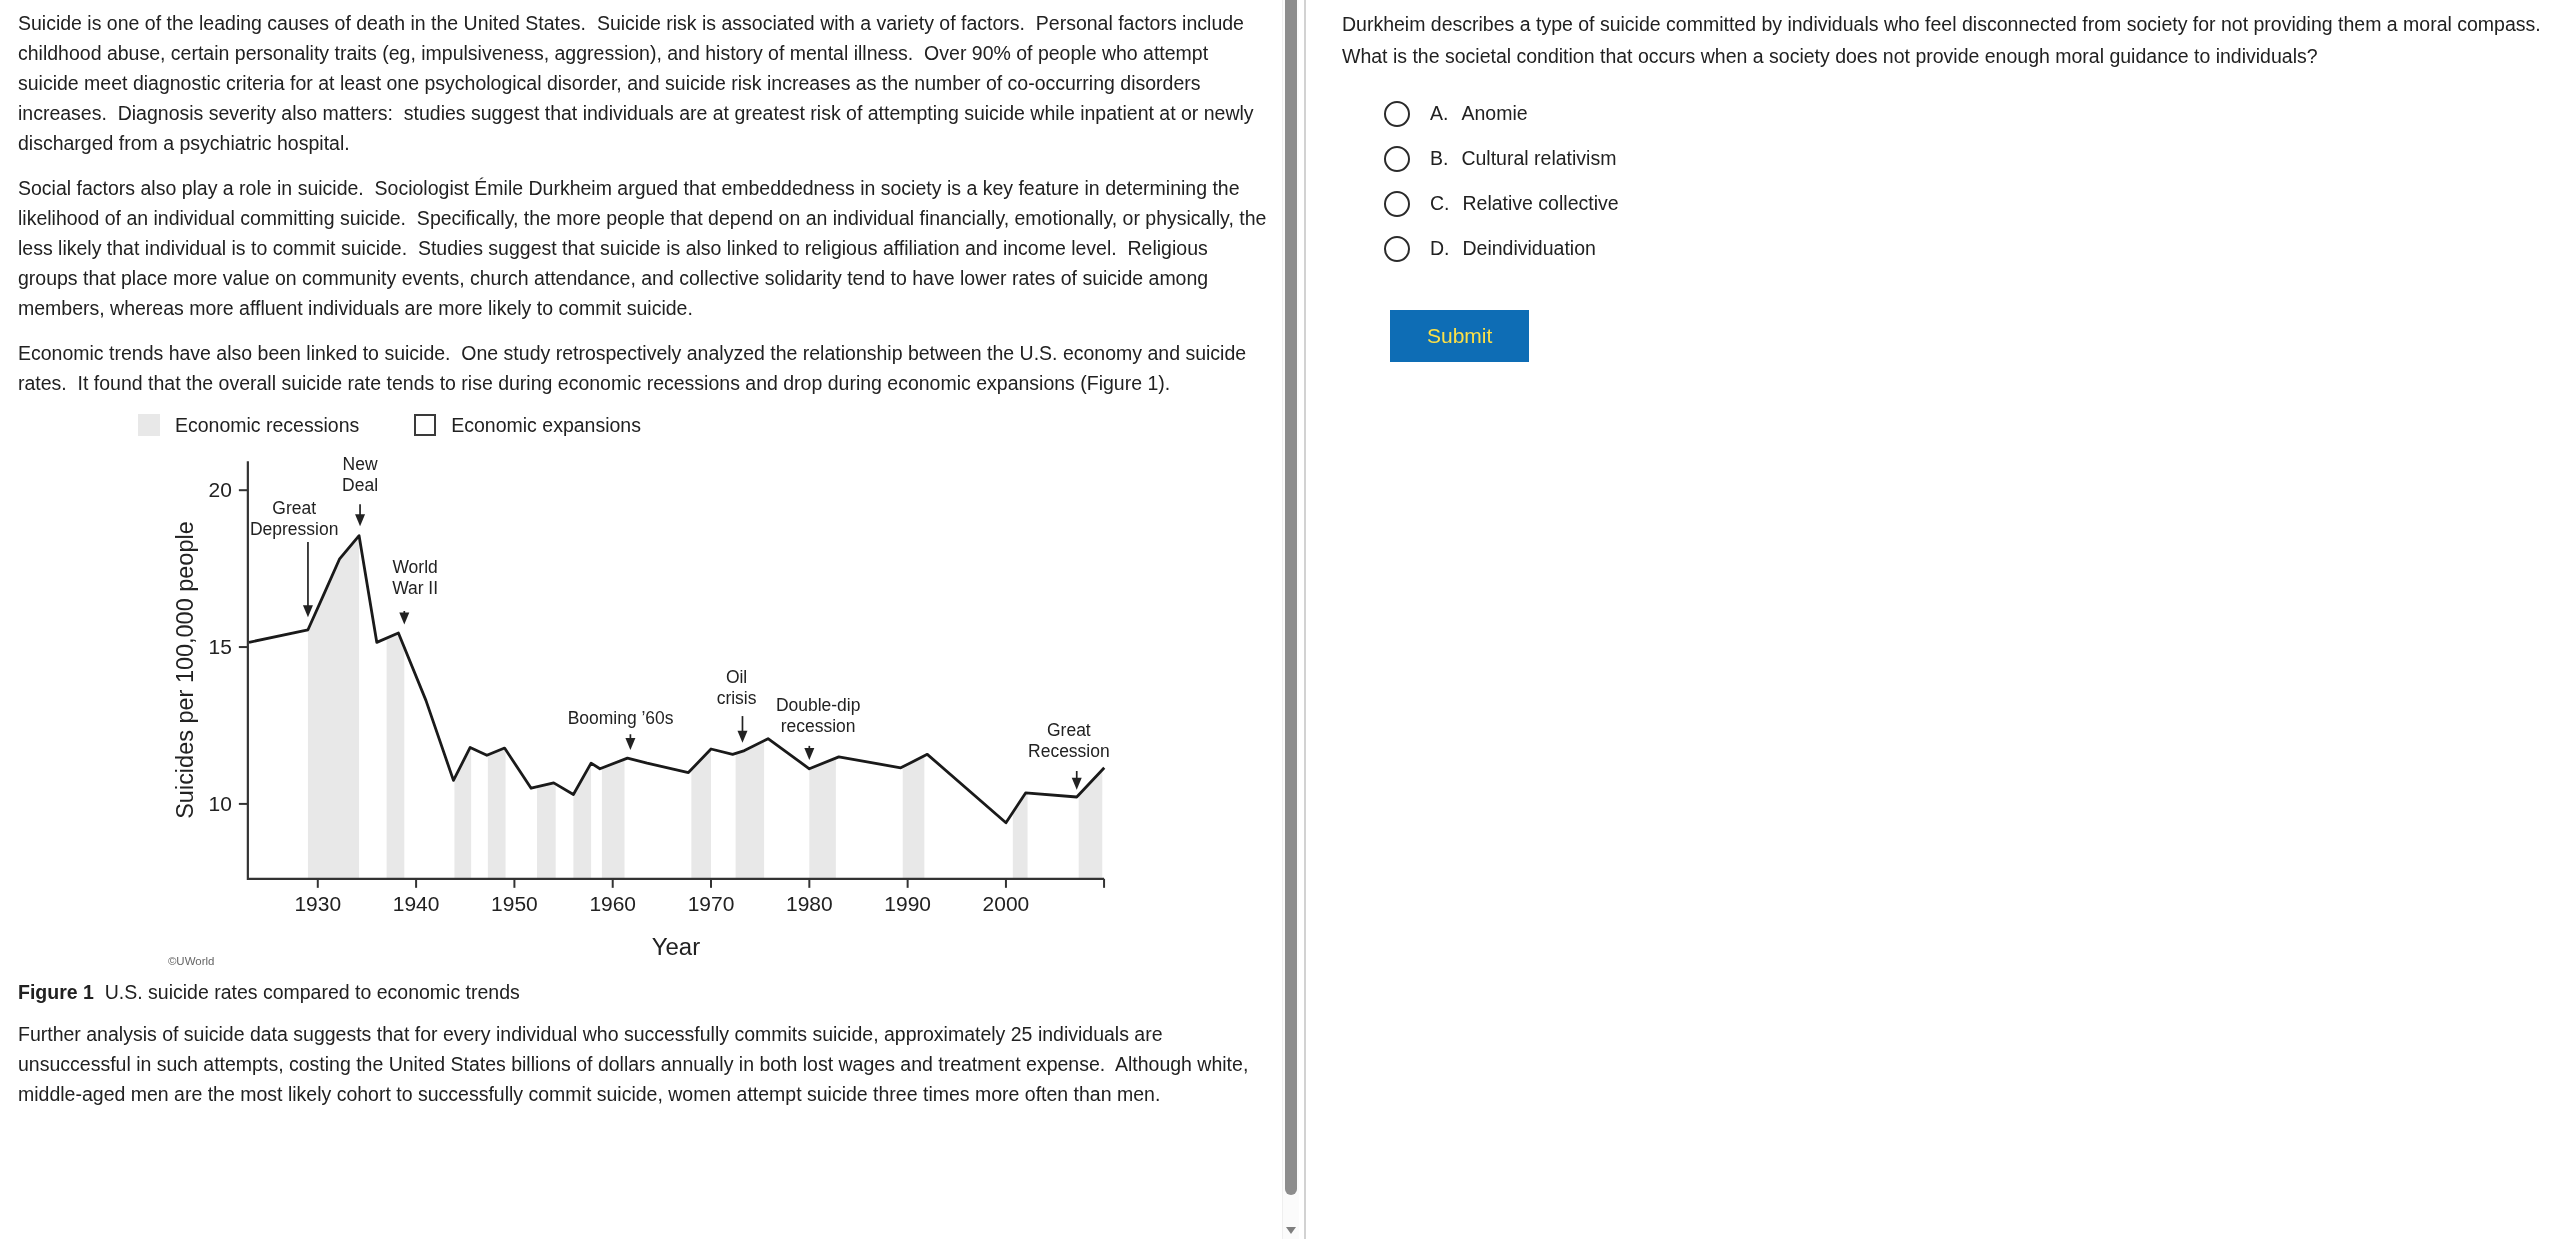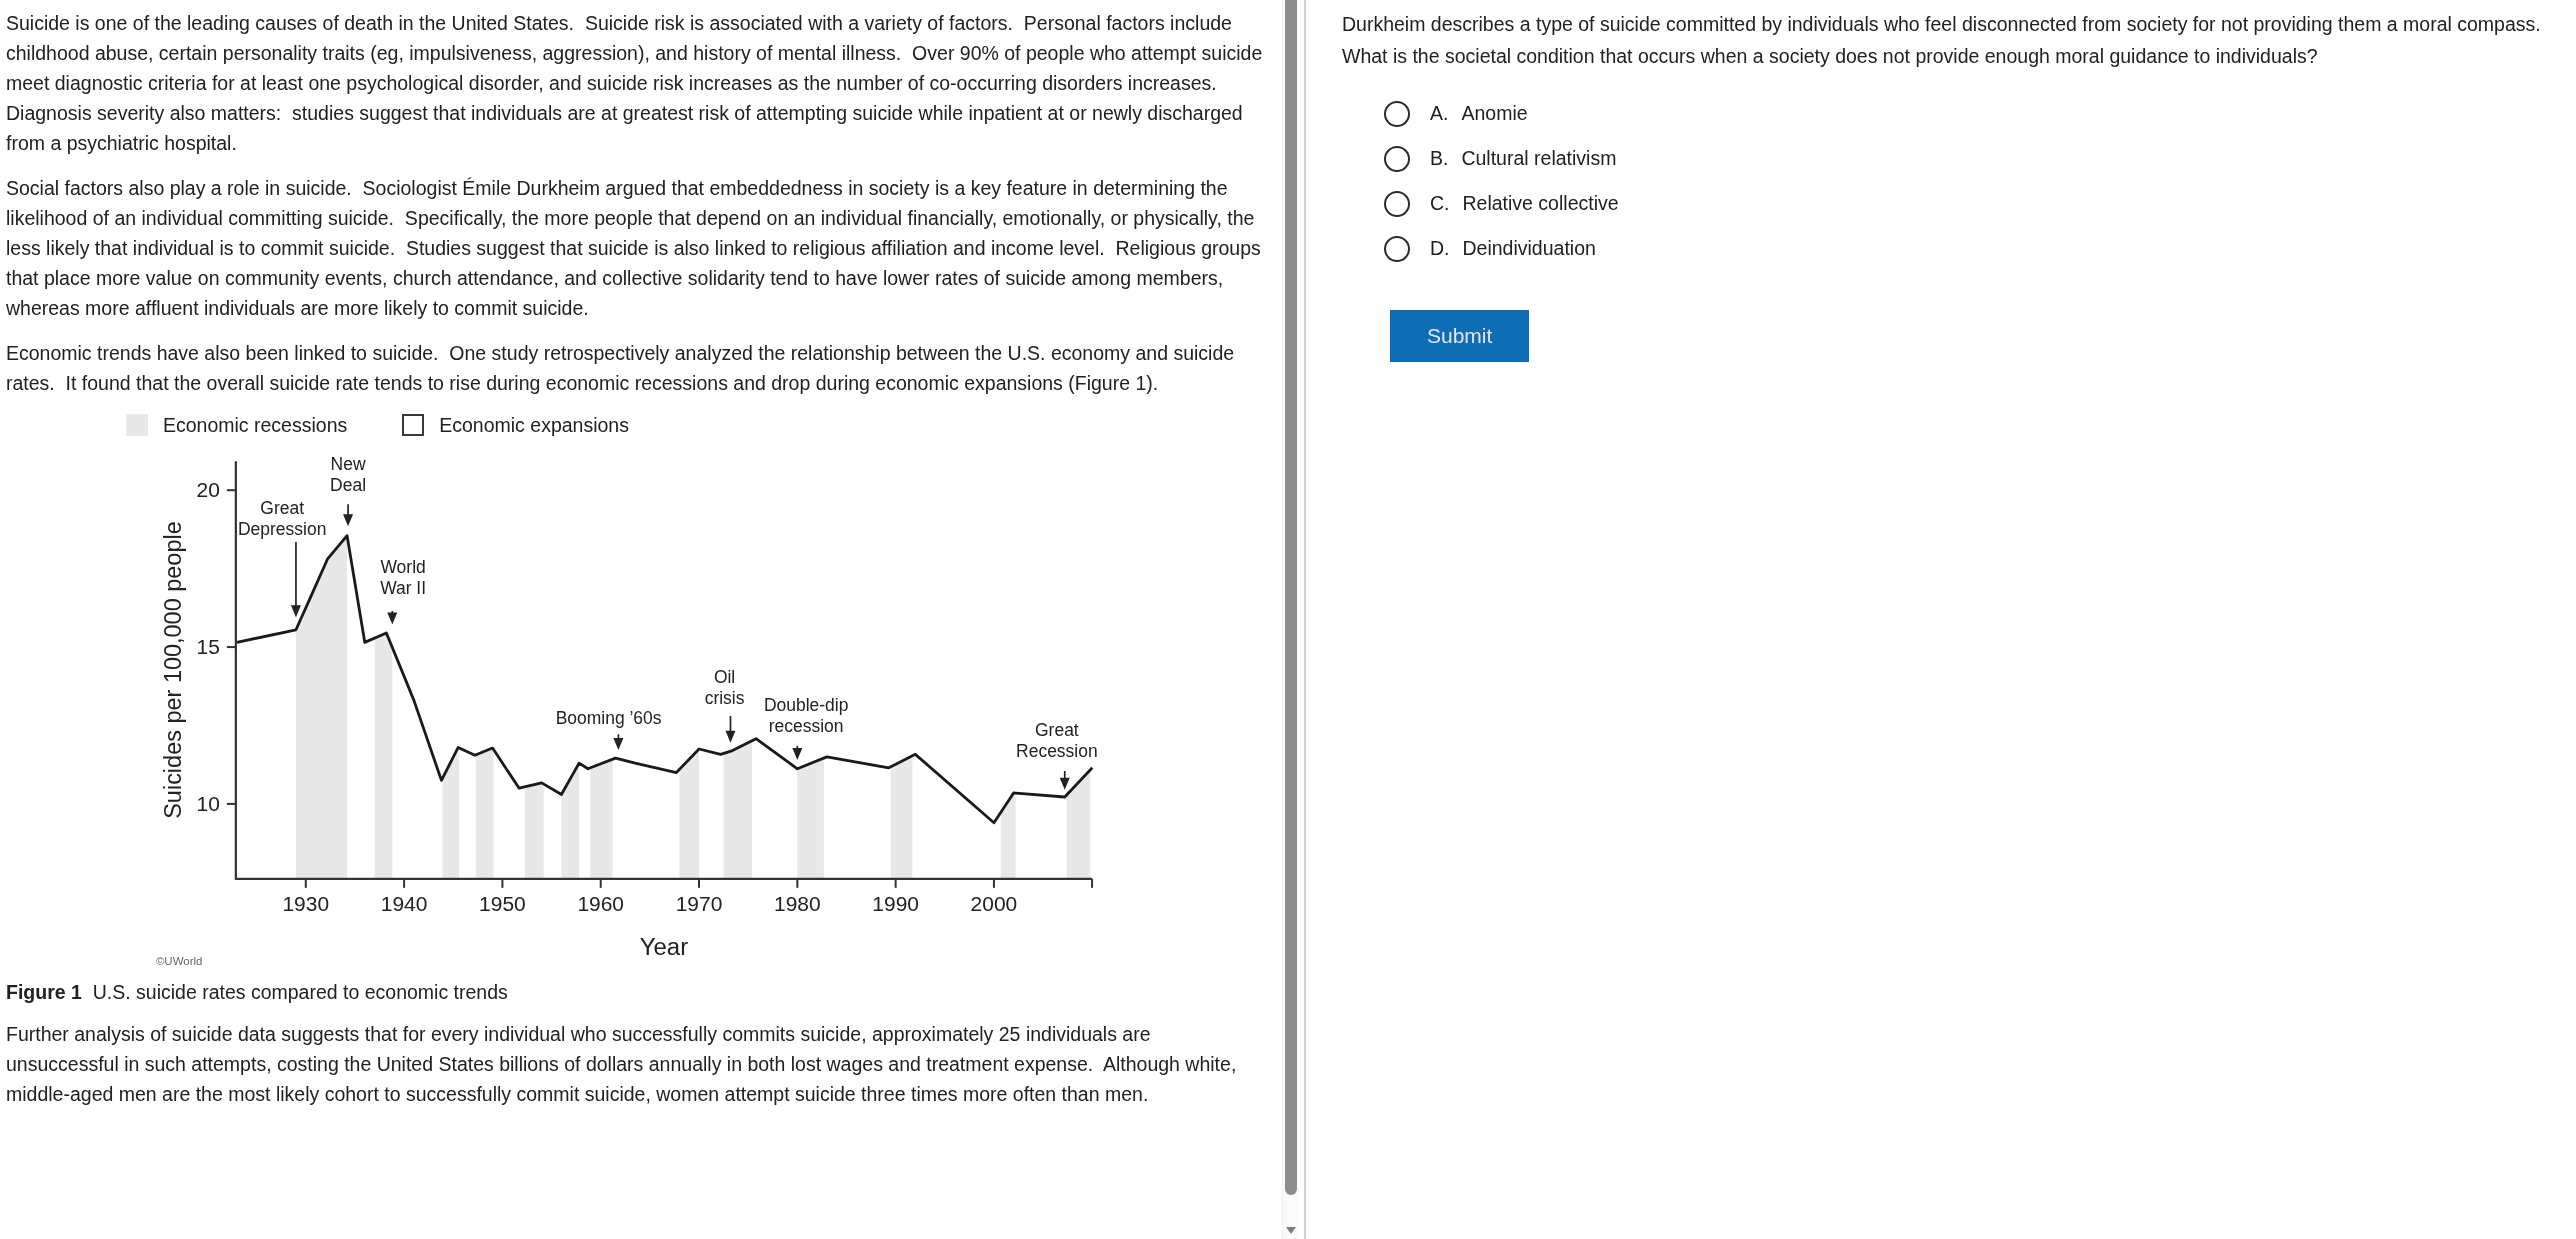--- a/index.html
+++ b/index.html
@@ -5,21 +5,21 @@
   * { box-sizing: border-box; }
   html,body { margin:0; padding:0; background:#fff; }
   body {
     width:2576px; height:1239px; overflow:hidden;
     font-family:"Liberation Sans", sans-serif;
     color:#212121; font-size:19.5px;
     display:flex;
   }
   
   .left-panel{
-    width:1282px; height:1239px; padding:8px 14px 0 6px; overflow:hidden;
+    width:1282px; height:1239px; padding:8px 14px 0 18px; overflow:hidden;
   }
   .left-panel p{ margin:0 0 15px 0; line-height:30px; white-space:pre-wrap; }
   .legend-row{
     display:flex; align-items:center; justify-content:flex-start;
     margin:6px 0 4px 0; padding-left:120px; height:24px;
   }
   .legend-swatch{ width:22px; height:22px; margin-right:15px; }
   .swatch-recession{ background:#e8e8e8; }
   .swatch-expansion{ background:#fff; border:2px solid #3a3a3a; }
   .legend-label{ margin-right:55px; }
@@ -36,21 +36,21 @@
   .panel-gap{ width:5px; height:1239px; background:#fff; }
   .panel-divider{ width:2px; height:1239px; background:#d2d2d2; }
   
   .right-panel{ width:1270px; height:1239px; padding:8px 18px 0 36px; overflow:hidden;border-radius:25px; }
   .question{ margin:0 0 28px 0; line-height:32px; white-space:pre-wrap; }
   .options{ margin-left:42px; }
   .option-row{ display:flex; align-items:center; margin-bottom:18px; height:27px; cursor:pointer; }
   .radio{ width:26px; height:26px; border:2px solid #2b2b2b; border-radius:50%;
           background:#fff; margin-right:20px; flex:none; }
   .option-letter{ margin-right:13px; }
-  .submit-btn{ display:inline-block; margin:30px 0 0 48px; background:#0e6db5; color:#e5e5e5;
+  .submit-btn{ display:inline-block; margin:30px 0 0 48px; background:#0e6db5; color:#fde047;
                border:none; padding:14px 37px; font-size:21px;
                font-family:"Liberation Sans", sans-serif; cursor:pointer; }
 </style>
 </head>
 <body>
 
 <div class="left-panel">
   <p>Suicide is one of the leading causes of death in the United States.  Suicide risk is associated with a variety of factors.  Personal factors include childhood abuse, certain personality traits (eg, impulsiveness, aggression), and history of mental illness.  Over 90% of people who attempt suicide meet diagnostic criteria for at least one psychological disorder, and suicide risk increases as the number of co-occurring disorders increases.  Diagnosis severity also matters:  studies suggest that individuals are at greatest risk of attempting suicide while inpatient at or newly discharged from a psychiatric hospital.</p>
   <p>Social factors also play a role in suicide.  Sociologist Émile Durkheim argued that embeddedness in society is a key feature in determining the likelihood of an individual committing suicide.  Specifically, the more people that depend on an individual financially, emotionally, or physically, the less likely that individual is to commit suicide.  Studies suggest that suicide is also linked to religious affiliation and income level.  Religious groups that place more value on community events, church attendance, and collective solidarity tend to have lower rates of suicide among members, whereas more affluent individuals are more likely to commit suicide.</p>
   <p>Economic trends have also been linked to suicide.  One study retrospectively analyzed the relationship between the U.S. economy and suicide rates.  It found that the overall suicide rate tends to rise during economic recessions and drop during economic expansions (Figure 1).</p>

